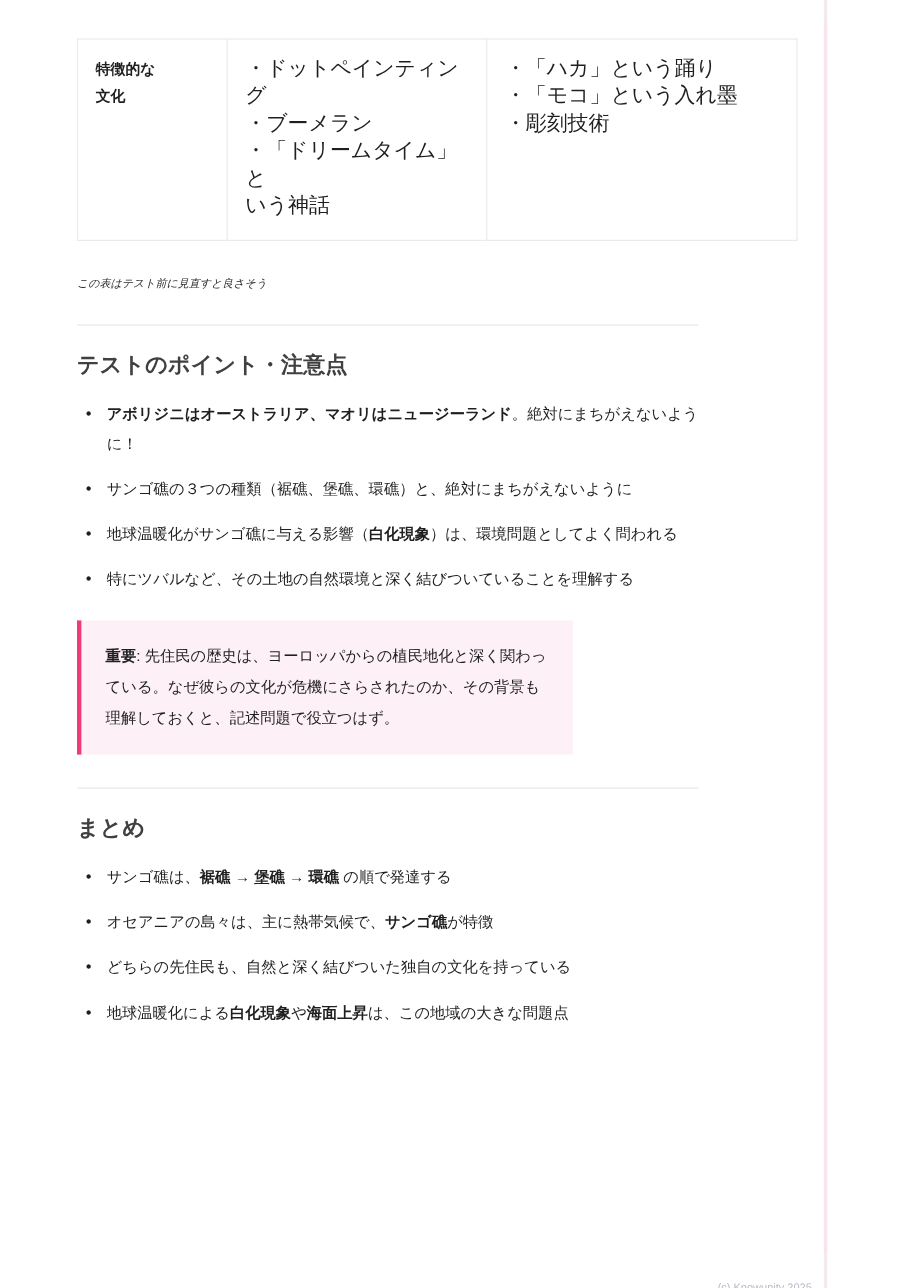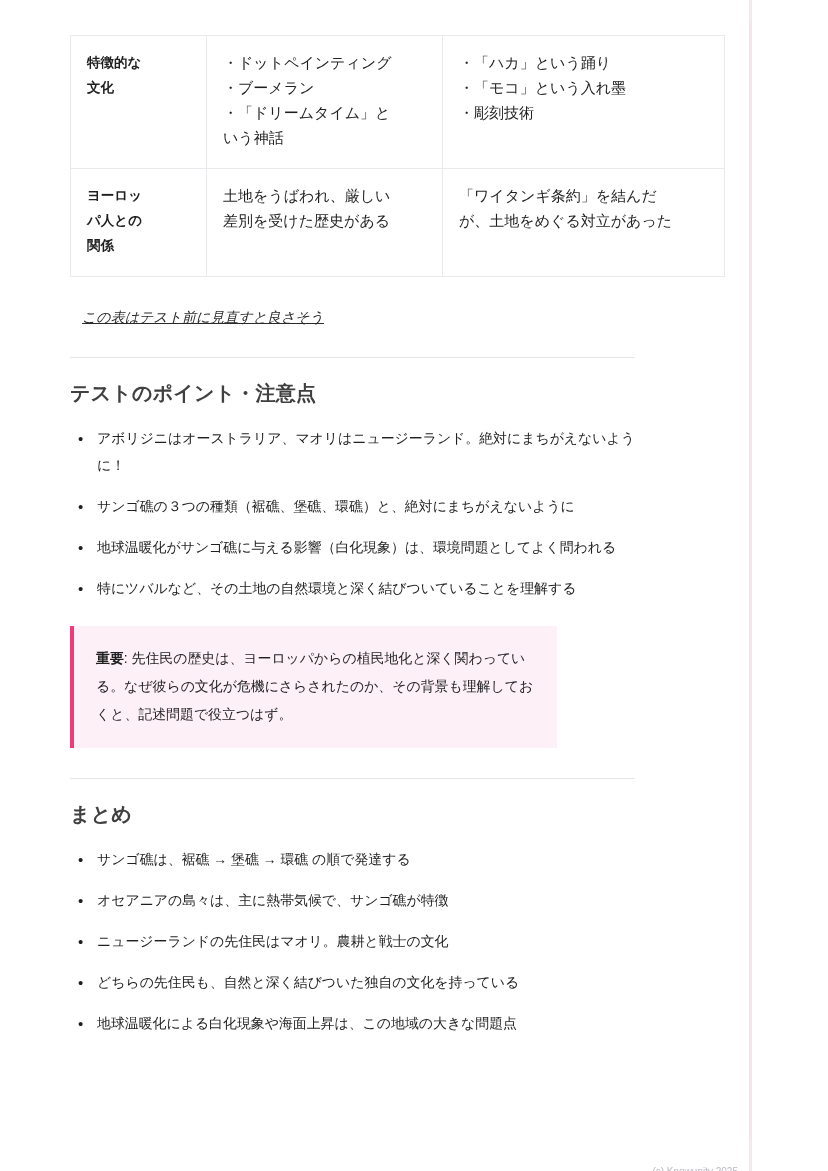--- a/index.html
+++ b/index.html
@@ -55,41 +55,40 @@
     border-collapse: collapse;
     width: 563px;
     margin-top: 35px;
     table-layout: fixed;
     border-radius: 17px;
   }
   table.compare td {
     border: 1px solid #e9e9ee;
     padding: 14px 16px 18px 16px;
     vertical-align: top;
-    font-size: 15px;
+    font-size: 19px;
     line-height: 25px;
     color: #1f1f1f;
   }
   table.compare td.head {
     width: 103px;
     font-weight: bold;
     font-size: 13.5px;
     line-height: 25px;
   }
   table.compare td.col2 { width: 203px; }
   table.compare td.col3 { width: 249px; }
   .cell-line { display: block; white-space: pre-wrap; }
 
   .caption {
     font-style: italic;
-    font-size: 14px;
+    font-size: 10px;
     color: #2a2a2a;
     margin-top: 32px;
-    margin-left: 12px;
-    text-decoration: underline;
+    margin-left: 0px;
   }
 
   hr.rule {
     border: none;
     border-top: 1px solid #e6e6ea;
     margin: 30px 0 0 0;
     width: 565px;
   }
 
   h2.section {
@@ -114,28 +113,28 @@
     color: #1f1f1f;
   }
   ul.bullets li::before {
     content: "•";
     position: absolute;
     left: 8px;
     top: 0;
     font-size: 15px;
     color: #1f1f1f;
   }
-  ul.bullets li b { font-weight: normal; }
+  ul.bullets li b { font-weight: bold; }
 
   .callout {
     margin-top: 24px;
     background: #fdf0f6;
     border-left: 4px solid #ef3b7a;
     padding: 18px 22px 20px 22px;
-    width: 487px;
+    width: 451px;
     box-sizing: border-box;
   }
   .callout p {
     margin: 0;
     font-size: 13.9px;
     line-height: 28px;
     color: #1f1f1f;
   }
 
   .footer-note {
@@ -168,35 +167,20 @@
 ・ブーメラン
 ・「ドリームタイム」と
 いう神話</span>
           </td>
           <td class="col3">
             <span class="cell-line">・「ハカ」という踊り
 ・「モコ」という入れ墨
 ・彫刻技術</span>
           </td>
         </tr>
-        <tr>
-          <td class="head">
-            <span class="cell-line">ヨーロッ
-パ人との
-関係</span>
-          </td>
-          <td class="col2">
-            <span class="cell-line">土地をうばわれ、厳しい
-差別を受けた歴史がある</span>
-          </td>
-          <td class="col3">
-            <span class="cell-line">「ワイタンギ条約」を結んだ
-が、土地をめぐる対立があった</span>
-          </td>
-        </tr>
       </tbody>
     </table>
 
     <div class="caption">この表はテスト前に見直すと良さそう</div>
 
     <hr class="rule">
 
     <h2 class="section">テストのポイント・注意点</h2>
 
     <ul class="bullets">
@@ -210,21 +194,20 @@
       <p><b>重要</b><span>: 先住民の歴史は、ヨーロッパからの植民地化と深く関わっている。なぜ彼らの文化が危機にさらされたのか、その背景も理解しておくと、記述問題で役立つはず。</span></p>
     </div>
 
     <hr class="rule">
 
     <h2 class="section">まとめ</h2>
 
     <ul class="bullets">
       <li>サンゴ礁は、<b>裾礁 → 堡礁 → 環礁</b> の順で発達する</li>
       <li>オセアニアの島々は、主に熱帯気候で、<b>サンゴ礁</b>が特徴</li>
-      <li>ニュージーランドの先住民は<b>マオリ</b>。農耕と戦士の文化</li>
       <li>どちらの先住民も、自然と深く結びついた独自の文化を持っている</li>
       <li>地球温暖化による<b>白化現象</b>や<b>海面上昇</b>は、この地域の大きな問題点</li>
     </ul>
 
   </div>
 
   <div class="footer-note">(c) Knowunity 2025</div>
 
 </div>
 

